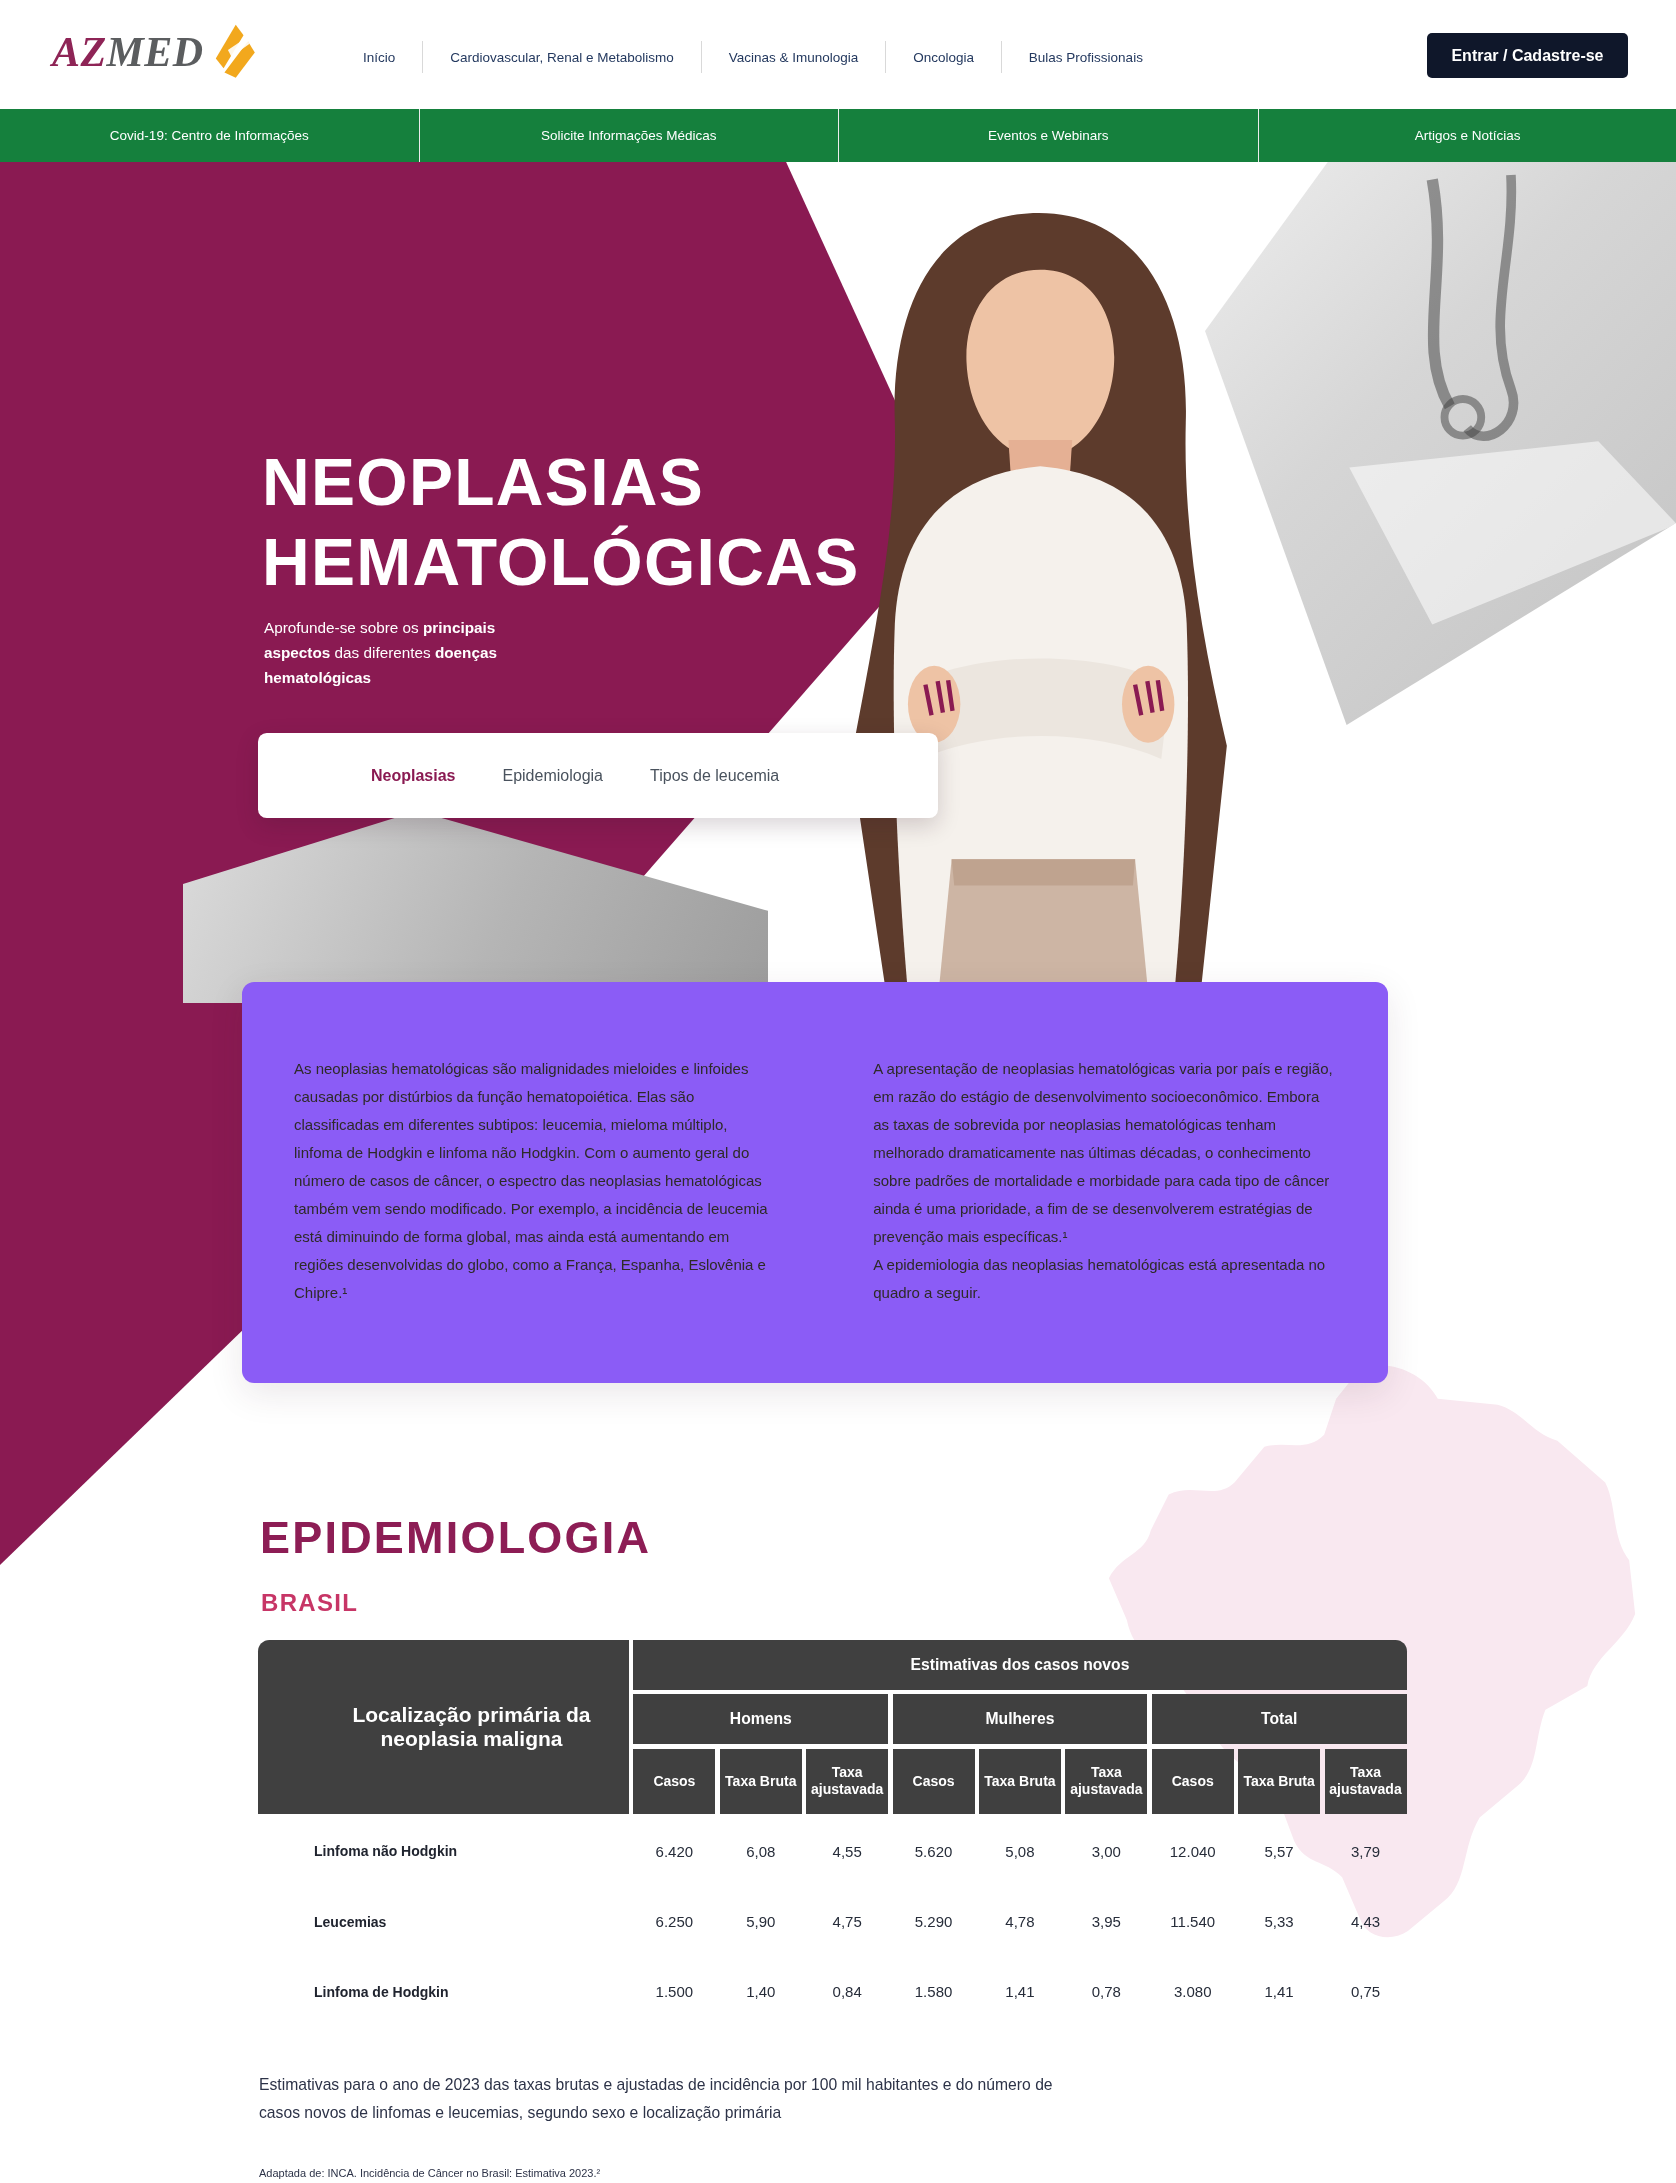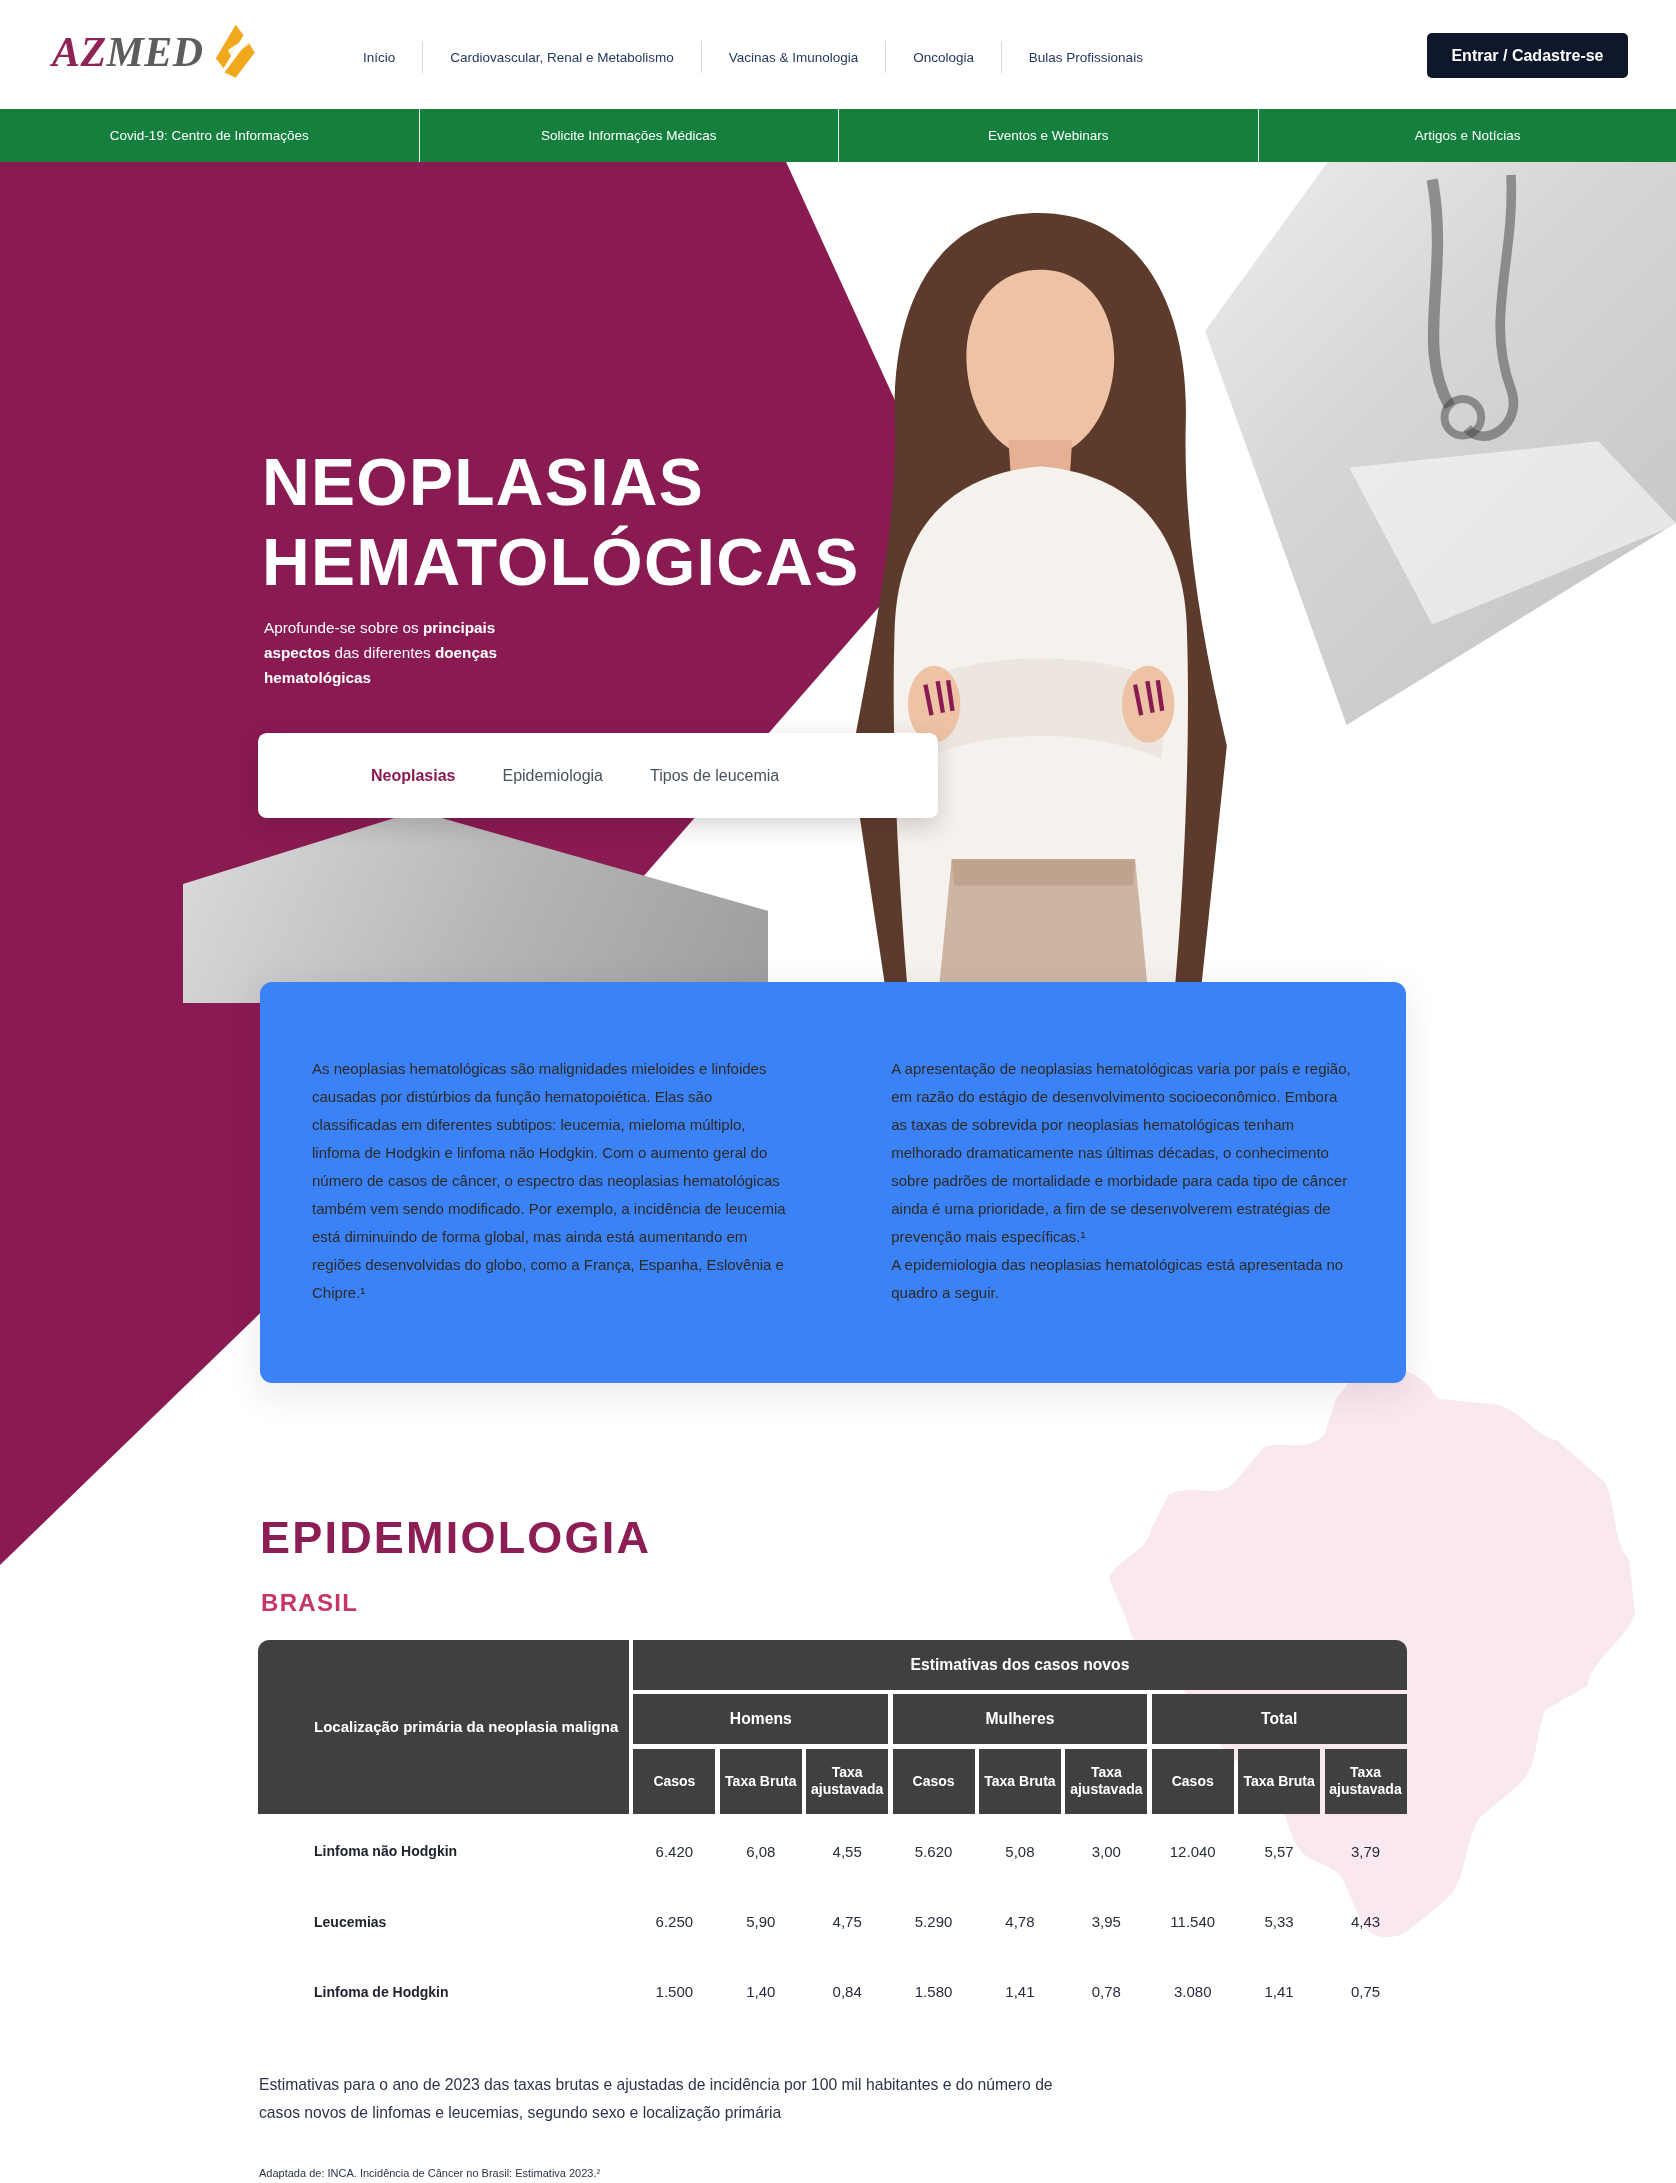--- a/index.html
+++ b/index.html
@@ -41,39 +41,39 @@
      line-height:80px; letter-spacing:1.3px; }
   .hero-sub { position:absolute; left:264px; top:615px; width:266px; z-index:5; color:#ffffff; font-size:15.3px; line-height:25px; }
   .hero-sub b { font-weight:700; }
 
   .tabcard { position:absolute; left:258px; top:733px; width:680px; height:85px; background:#ffffff; border-radius:8.7px;
      z-index:6; display:flex; align-items:center; padding-left:113px; gap:47px; box-shadow:0 7.9px 22px rgba(50,20,40,.18); }
   .tabcard .tab { font-size:16px; color:#49525d; cursor:pointer; white-space:nowrap; }
   .tabcard .tab.active { color:#8a1a52; font-weight:700; }
 
   
-  .introcard { position:absolute; left:260px; top:982px; width:1146px; height:401px; background:#3b82f6; border-radius:12.2px;
+  .introcard { position:absolute; left:242px; top:982px; width:1146px; height:401px; background:#8b5cf6; border-radius:12.2px;
      z-index:6; box-shadow:0 10.5px 35px rgba(60,25,50,.10); display:flex; padding:73px 52px 8px 52px; gap:56px; }
   .introcard p { font-size:15px; line-height:28px; color:#2e2a28; white-space:pre-line; }
   .introcard .c1 { width:520px; }
   .introcard .c2 { width:498px;margin-left:40px; }
 
   
   .map-brazil { position:absolute; left:1079px; top:1351px; width:598px; height:598px; z-index:1; }
   .h-epi { position:absolute; left:260px; top:1512px; z-index:3; font-size:45px; font-weight:800; letter-spacing:2.2px; color:#8d1d55; }
   .h-brasil { position:absolute; left:261px; top:1589px; z-index:3; font-size:24px; font-weight:800; letter-spacing:1.3px; color:#c73566; }
 
   
   .table { position:absolute; left:258px; top:1640px; z-index:3; display:grid;
      grid-template-columns:371px repeat(9,82px);
      grid-template-rows:50px 50px 65px 66px 66px 66px; gap:4.4px; }
   .cell { display:flex; align-items:center; justify-content:center; text-align:center; }
   .hd { background:#404040; color:#ffffff; font-weight:700; }
-  .corner { grid-column:1; grid-row:1 / span 3; border-top-left-radius:11.4px; justify-content:flex-start; text-align:left;
-     padding-left:56px; font-size:15px; line-height:23.6px; }
+  .corner { grid-column:1; grid-row:1 / span 3; border-top-left-radius:11.4px; justify-content:flex-start; text-align:center;
+     padding-left:56px; font-size:21px; line-height:23.6px; }
   .esti { grid-column:2 / span 9; grid-row:1; border-top-right-radius:11.4px; font-size:15.7px; }
   .grp { font-size:15.7px; }
   .g-homens { grid-column:2 / span 3; grid-row:2; }
   .g-mulheres { grid-column:5 / span 3; grid-row:2; }
   .g-total { grid-column:8 / span 3; grid-row:2; }
   .sub { font-size:14px; line-height:17.5px; padding:0 3.5px; }
   .rowlabel { justify-content:flex-start; text-align:left; padding-left:56px; font-size:14px; font-weight:700; color:#20242f; }
   .val { font-size:15px; color:#272d3a; }
 
   

